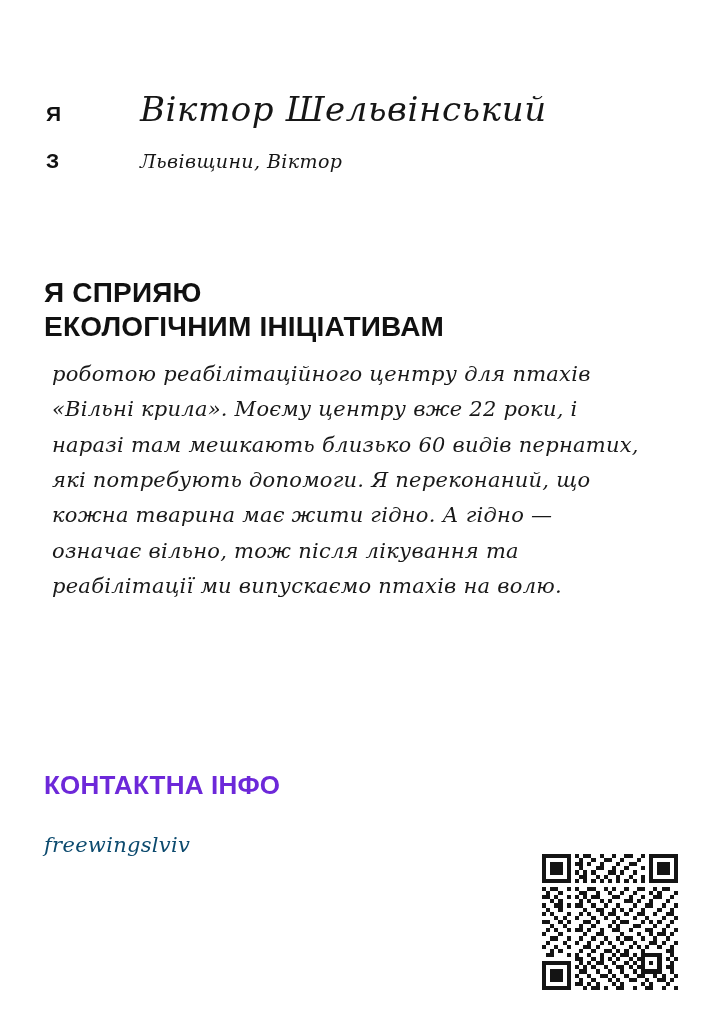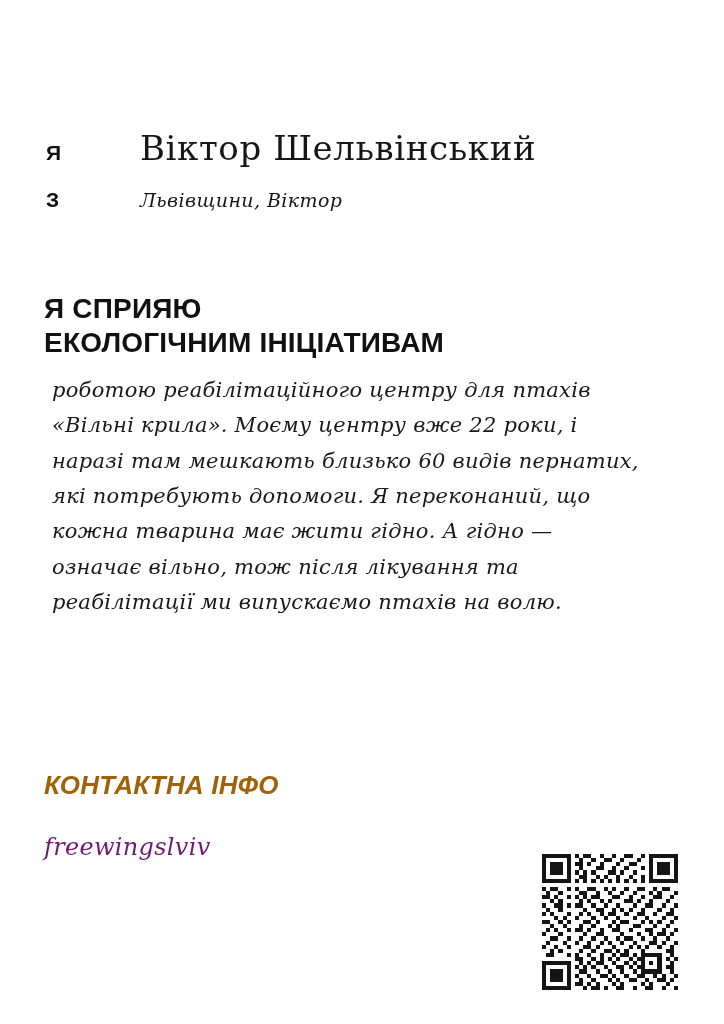--- a/index.html
+++ b/index.html
@@ -40,40 +40,40 @@
     width: 94px;
     flex: 0 0 94px;
     font-family: "Liberation Sans", sans-serif;
     font-weight: bold;
     font-size: 21px;
     line-height: 1;
     color: #111111;
   }
   .name-text {
     font-family: "DejaVu Serif", serif;
+    font-style: italic;
     font-size: 34px;
     line-height: 1.05;
     letter-spacing: 0.6px;
     color: #161616;
-    margin-top: 39px;
   }
   .place-text {
     font-family: "DejaVu Serif", serif;
     font-style: italic;
     font-size: 19px;
     line-height: 1.1;
     letter-spacing: 0.4px;
     color: #161616;
   }
 
   
   .statement {
     position: absolute;
     left: 44px;
-    top: 292px;
+    top: 276px;
     width: 610px;
   }
   .statement-heading {
     font-family: "Liberation Sans", sans-serif;
     font-weight: bold;
     font-size: 28px;
     line-height: 1.2;
     letter-spacing: 0.2px;
     color: #111111;
     margin: 0 0 14px 0;
@@ -98,32 +98,31 @@
     left: 44px;
     top: 770px;
     width: 500px;
   }
   .contact-heading {
     font-family: "Liberation Sans", sans-serif;
     font-weight: bold;
     font-size: 26px;
     line-height: 1.2;
     letter-spacing: 0.2px;
-    color: #a16207;
+    color: #6d28d9;
     margin: 0 0 32px 0;
     text-transform: uppercase;
-    font-style: italic;
   }
   .contact-handle {
     font-family: "DejaVu Serif", serif;
     font-style: italic;
-    font-size: 24px;
+    font-size: 21px;
     line-height: 1.2;
     letter-spacing: 0.3px;
-    color: #701a75;
+    color: #0c4a6e;
   }
 
   
   .qr-wrap {
     position: absolute;
     left: 542px;
     top: 854px;
     width: 136px;
     height: 136px;
   }

